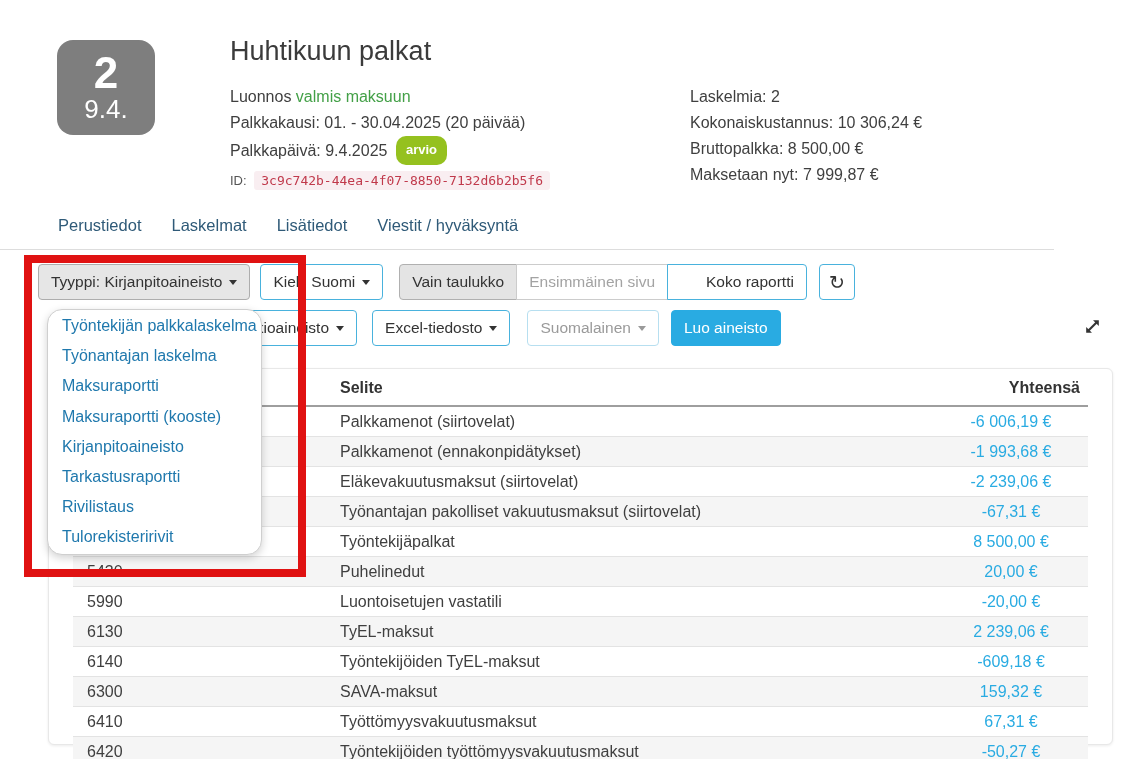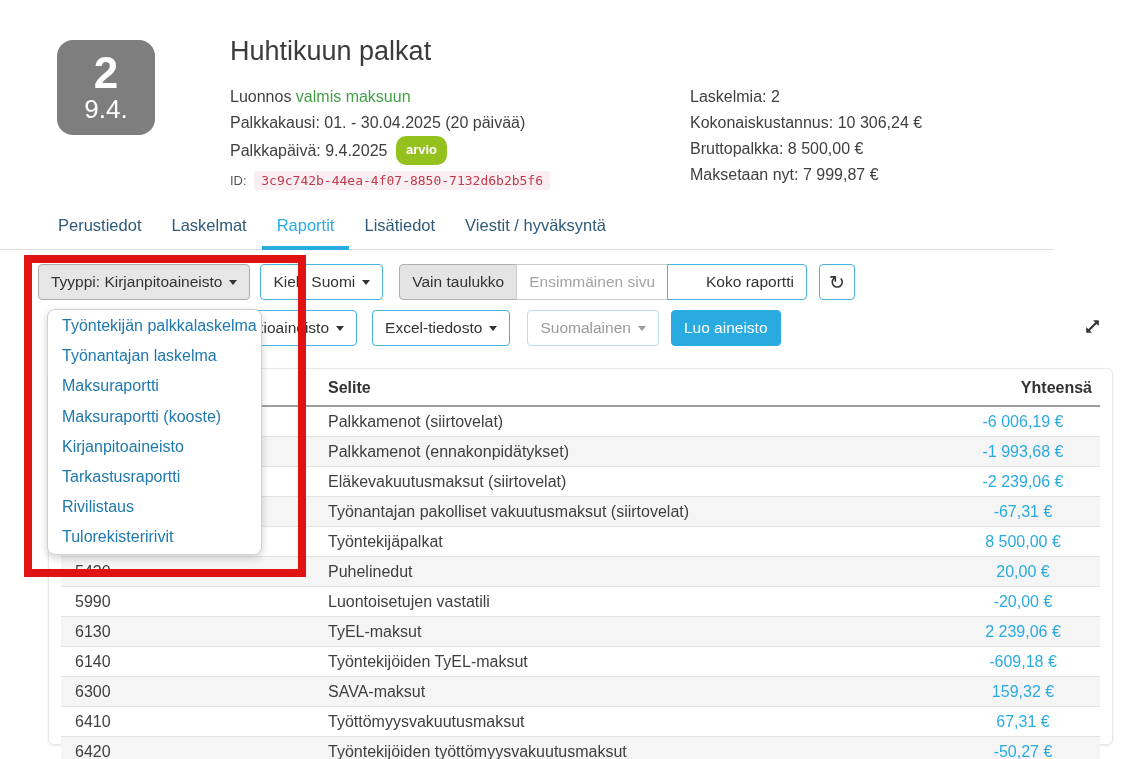--- a/index.html
+++ b/index.html
@@ -47,27 +47,27 @@
   .btn-group{display:inline-flex;margin-left:16px;}
   .btn-group .btn{border-radius:0;margin-left:-1px;border-color:#ccc;}
   .btn-group .btn:first-child{border-radius:4px 0 0 4px;margin-left:0;background:#e4e4e4;border-color:#b0b0b0;}
   .btn-group .btn:last-child{border-radius:0 4px 4px 0;border-color:#49b2dd;padding-left:38px;}
   .refresh-btn{font-family:"DejaVu Sans",sans-serif;font-size:19px;padding:0 9px;color:#333;}
   .expand-btn{position:absolute;left:1080px;top:314px;width:24px;height:24px;cursor:pointer;
     display:flex;align-items:center;justify-content:center;}
 
   
   .dropdown-menu{position:absolute;left:47px;top:309px;width:215px;background:#fff;border:1px solid #cfcfcf;
-    border-radius:8px;box-shadow:0 3px 8px rgba(0,0,0,.18);z-index:10;padding:1px 0;}
+    border-radius:15px;box-shadow:0 3px 8px rgba(0,0,0,.18);z-index:10;padding:1px 0;}
   .dropdown-menu .item{height:30.2px;line-height:30.2px;padding-left:14px;font-size:16px;color:var(--link-blue);
     cursor:pointer;white-space:nowrap;}
 
   
   .table-card{position:absolute;left:48px;top:368px;width:1065px;height:377px;background:#fff;
-    border:1px solid #e8e8e8;border-radius:6px;box-shadow:0 1px 3px rgba(0,0,0,.08);padding:0 12px;}
+    border:1px solid #e8e8e8;border-radius:6px;box-shadow:0 1px 3px rgba(0,0,0,.08);padding:0 24px;}
   table{width:100%;border-collapse:collapse;font-size:16px;}
   th{font-weight:bold;color:#333;text-align:left;padding:10px 14px 8px;border-bottom:2px solid #9e9e9e;}
   th.num,td.num{text-align:right;padding-right:8px;}
   td{padding:2px 14px;line-height:25px;border-top:1px solid #e3e3e3;color:#3f3f3f;}
   tbody tr:first-child td{border-top:none;}
   tbody tr:nth-child(even){background:#f5f5f5;}
   td.amount{color:var(--amount-blue);text-align:center;padding-right:8px;}
   col.c-account{width:253px;} col.c-total{width:160px;}
 
   
@@ -105,21 +105,20 @@
   <div class="meta-right">
     <div>Laskelmia: 2</div>
     <div>Kokonaiskustannus: 10 306,24 €</div>
     <div>Bruttopalkka: 8 500,00 €</div>
     <div>Maksetaan nyt: 7 999,87 €</div>
   </div>
 
   <div class="tabs">
     <div class="tab">Perustiedot</div>
     <div class="tab">Laskelmat</div>
-    <div class="tab active">Raportit</div>
     <div class="tab">Lisätiedot</div>
     <div class="tab">Viestit / hyväksyntä</div>
   </div>
 
   <div class="toolbar-row1">
     <button class="btn gray-active">
       <span>Tyyppi: Kirjanpitoaineisto</span>
       <span class="caret"></span>
     </button>
     <button class="btn ml10">

